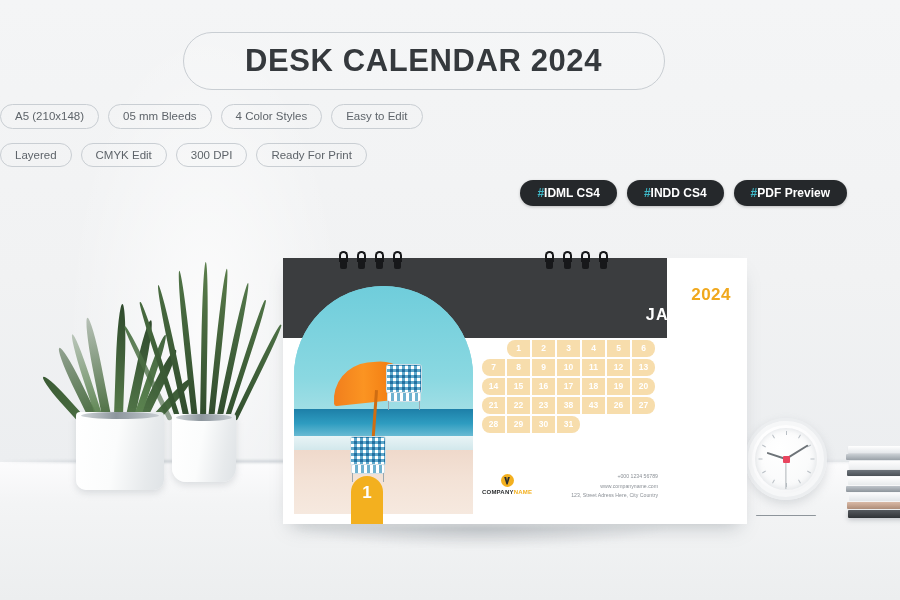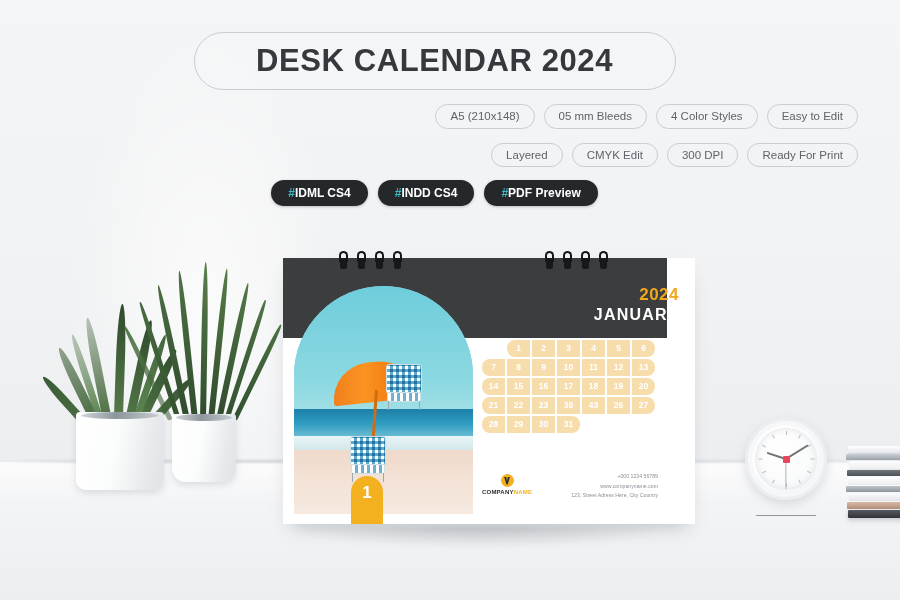--- a/index.html
+++ b/index.html
@@ -58,54 +58,54 @@
   }
   .tick { position:absolute; left:50%; top:3px; width:1px; height:4px; background:#b9bfc5; transform-origin: 50% 28px; }
   .hand { position:absolute; left:50%; bottom:50%; background:#6d7378; transform-origin:50% 100%; border-radius:2px; }
   .hub { position:absolute; left:50%; top:50%; width:7px; height:7px; margin:-3.5px 0 0 -3.5px; background:#e8455e; border-radius:1px; }
   .clock-leg { position:absolute; border-bottom:1.5px solid #8e959b; }
 
   
   .book { position:absolute; border-radius:1px; }
 
   
-  #header { position:absolute; left:11px; top:0; width:847px; z-index:6; }
+  #header { position:absolute; left:0; top:0; width:847px; z-index:6; }
   .title-pill {
     width: 482px; height: 58px; margin: 32px auto 0;
     border: 1.4px solid #c9ced3; border-radius: 29px;
     display:flex; align-items:center; justify-content:center;
     background: rgba(255,255,255,.10);
   }
   .title-text {
     font-size: 31px; font-weight: 700; letter-spacing: .6px;
     color: #35393d; white-space: nowrap;
   }
-  .tag-row { display:flex; justify-content:flex-end; gap: 9px; margin-top: 14px; }
+  .tag-row { display:flex; justify-content:flex-start; gap: 9px; margin-top: 14px; }
   .tag {
     border:1.2px solid #c9ced3; border-radius:14px;
     padding: 5px 14px; font-size: 11.5px; color:#5e646a;
     white-space:nowrap; line-height:1.1;
   }
-  .hash-row { display:flex; justify-content:center; gap: 10px; margin-top: 13px; }
+  .hash-row { display:flex; justify-content:flex-end; gap: 10px; margin-top: 13px; }
   .hash {
     background:#25282b; border-radius:13px; padding: 6px 17px;
     font-size: 12px; font-weight:700; color:#ffffff; white-space:nowrap;
     box-shadow: 0 1px 3px rgba(0,0,0,.22);
   }
   .hash .sym { color:#3fb8c8; }
 
   
   #calendar { position:absolute; left:283px; top:258px; width:384px; height:278px; z-index:5; }
   .cal-shadow {
     position:absolute; left:8px; top:268px; width:378px; height:22px;
     background: radial-gradient(ellipse at 50% 0%, rgba(120,128,136,.32), rgba(120,128,136,0) 72%);
     filter: blur(2px);
   }
   .cal-card {
-    position:absolute; left:0; top:0; width:412px; height:266px;
+    position:absolute; left:0; top:0; width:464px; height:266px;
     background:#ffffff; box-shadow: 0 10px 18px -8px rgba(120,128,136,.45);
   }
   .cal-top {
     position:absolute; left:0; top:0; width:384px; height:80px; background:#3b3d3f;
   }
   .spiral { position:absolute; top:-7px; width:9px; height:16px; }
   .spiral .wire {
     position:absolute; left:0; top:0; width:9px; height:11px;
     border:2.2px solid #17181a; border-bottom:none; border-radius:5px 5px 0 0;
   }

